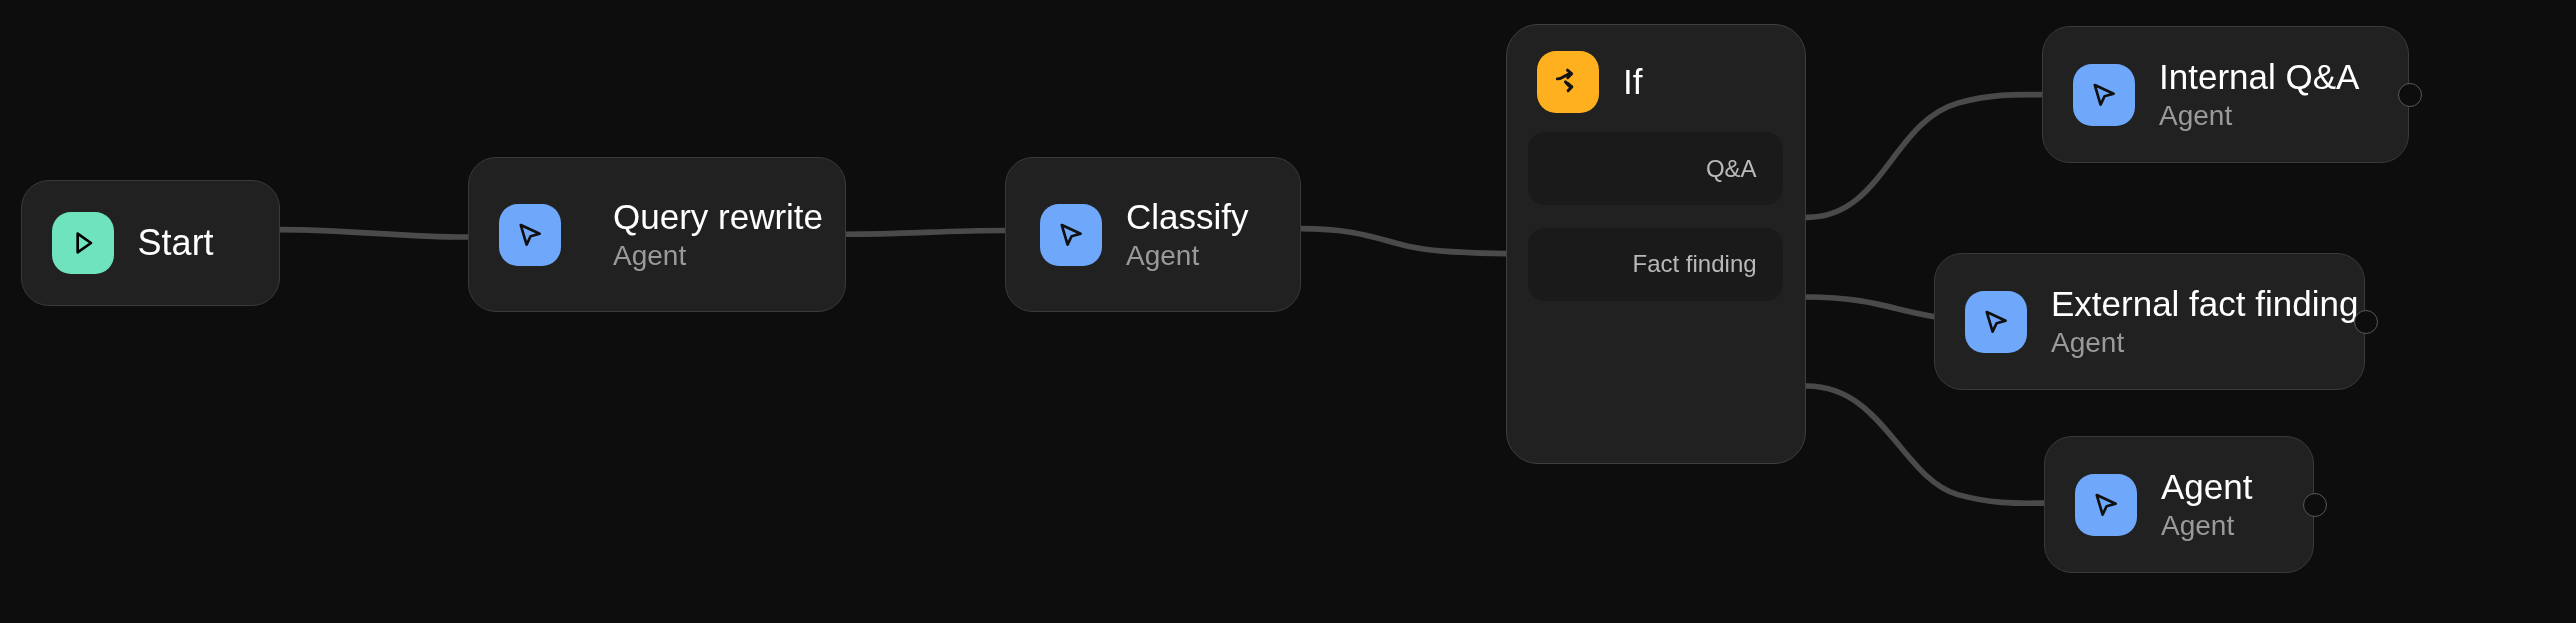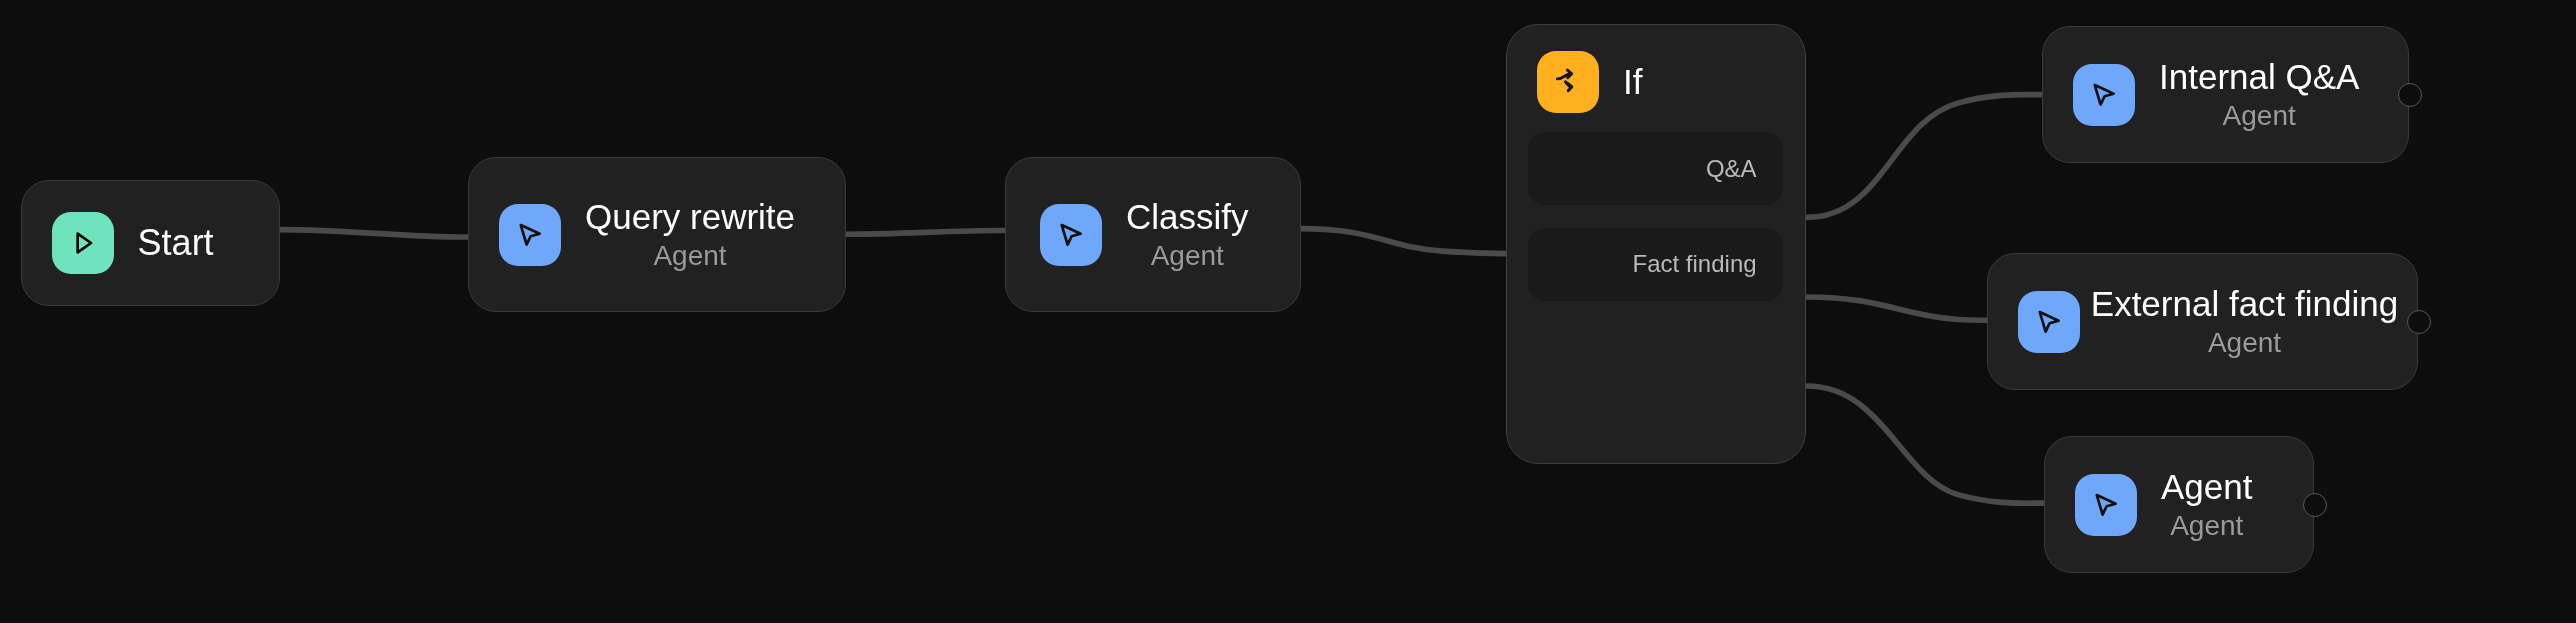--- a/index.html
+++ b/index.html
@@ -55,21 +55,20 @@
   .icon-green { background: #6fe3bd; }
   .icon-blue  { background: #6fa8fb; }
   .icon-amber { background: #ffb01f; }
 
   .node-text {
     margin-left: 24px;
     display: flex;
     flex-direction: column;
     justify-content: center;
     min-width: 0;
-    align-items: center;
   }
   .node-title {
     color: #ffffff;
     font-size: 35px;
     line-height: 1.12;
     white-space: nowrap;
     font-weight: 400;
   }
   .node-sub {
     color: #9a9a9a;
@@ -155,21 +154,21 @@
     <div class="node-icon icon-green">
       <svg width="32" height="32" viewBox="0 0 24 24" fill="none" stroke="#000000" stroke-width="2" stroke-linejoin="round">
         <path d="M8 5 L18 12 L8 19 Z"></path>
       </svg>
     </div>
     <div class="node-text">
       <div class="node-title">Start</div>
     </div>
   </div>
 
-  <div class="node" style="left:468px; top:157px; width:378px; height:155px;">
+  <div class="node" style="left:468px; top:157px; width:378px; height:155px;gap:28px;">
     <div class="node-icon icon-blue">
       <svg width="34" height="34" viewBox="0 0 24 24" fill="none" stroke="#101010" stroke-width="1.9" stroke-linejoin="round" stroke-linecap="round">
         <path d="M5.5 5 L18.8 11.1 L12.4 12.9 L9.6 18.8 Z"></path>
       </svg>
     </div>
     <div class="node-text">
       <div class="node-title">Query rewrite</div>
       <div class="node-sub">Agent</div>
     </div>
   </div>
@@ -215,21 +214,21 @@
         <path d="M5.5 5 L18.8 11.1 L12.4 12.9 L9.6 18.8 Z"></path>
       </svg>
     </div>
     <div class="node-text">
       <div class="node-title">Internal Q&amp;A</div>
       <div class="node-sub">Agent</div>
     </div>
     <div class="port"></div>
   </div>
 
-  <div class="node" style="left:1987px; top:253px; width:431px; height:137px;">
+  <div class="node" style="left:1934px; top:253px; width:431px; height:137px;">
     <div class="node-icon icon-blue">
       <svg width="34" height="34" viewBox="0 0 24 24" fill="none" stroke="#101010" stroke-width="1.9" stroke-linejoin="round" stroke-linecap="round">
         <path d="M5.5 5 L18.8 11.1 L12.4 12.9 L9.6 18.8 Z"></path>
       </svg>
     </div>
     <div class="node-text">
       <div class="node-title">External fact finding</div>
       <div class="node-sub">Agent</div>
     </div>
     <div class="port"></div>

